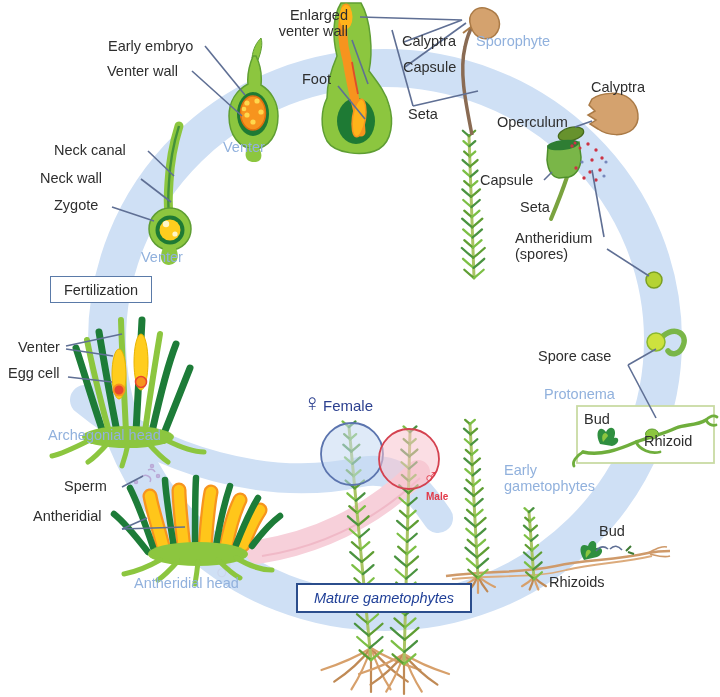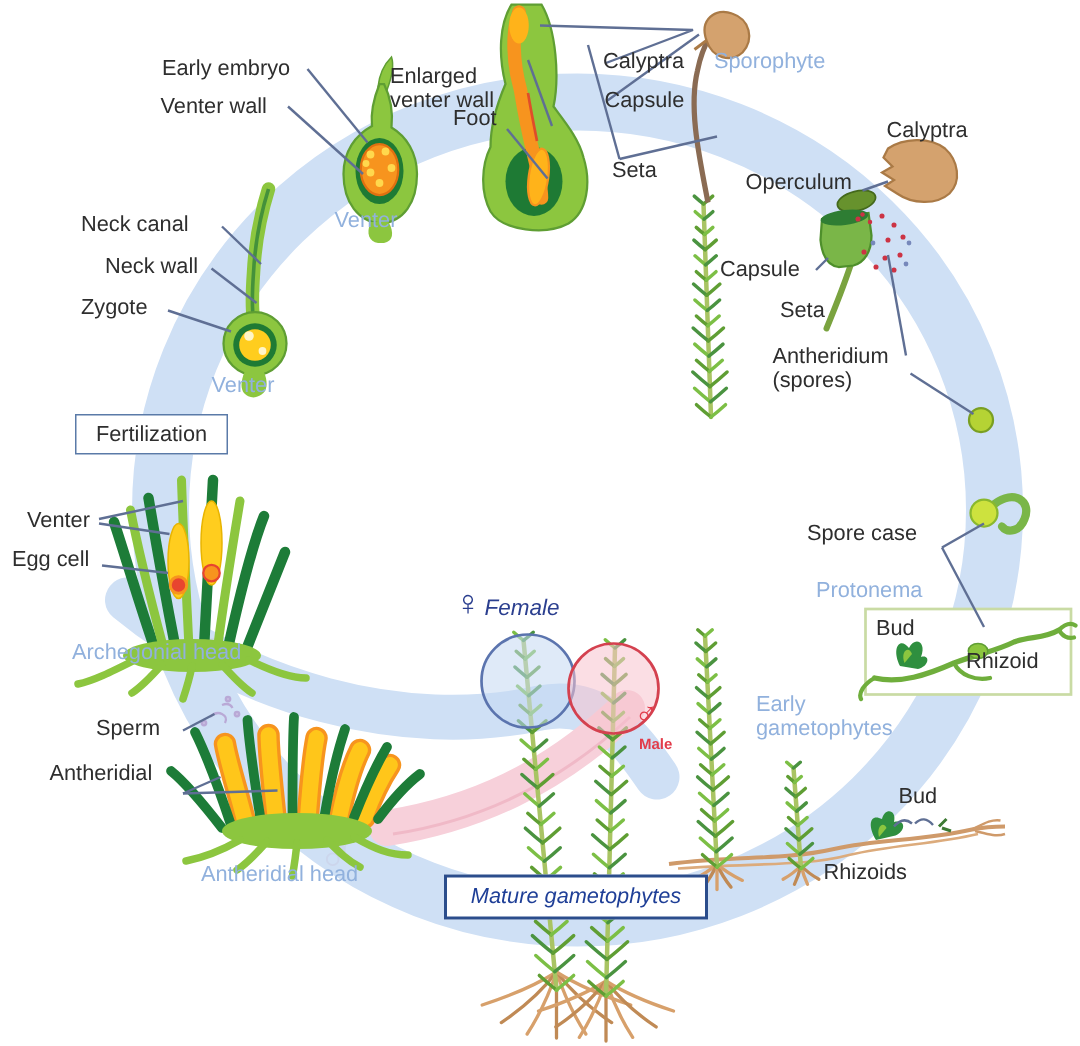--- a/index.html
+++ b/index.html
@@ -10,51 +10,51 @@
   .cap{color:#91b1dd;}
   .red{color:#e23b4a;font-weight:bold;}
   .boxed{position:absolute;background:#fff;display:flex;align-items:center;justify-content:center;
          font:14.5px "Liberation Sans",sans-serif;text-align:center;}
   #title{position:absolute;left:200px;top:310px;width:352px;text-align:center;
          font:bold 23px "Liberation Sans",sans-serif;color:#1f3f97;}
   #lb-early-embryo{left:108px;top:38px}
   #lb-venter-wall{left:107px;top:63px}
   #lb-venter-top{left:223px;top:139px}
   #lb-neck-canal{left:54px;top:142px}
-  #lb-neck-wall{left:70px;top:170px}
+  #lb-neck-wall{left:40px;top:170px}
   #lb-zygote{left:54px;top:197px}
   #lb-venter-left{left:141px;top:249px}
   #box-fertilization{left:50px;top:276px;width:100px;height:25px;border:1.6px solid #5a7aa8;color:#2e2e2e;}
   #lb-venter-egg{left:18px;top:339px}
   #lb-egg-cell{left:8px;top:365px}
   #lb-archegonial-head{left:48px;top:427px}
   #lb-sperm{left:64px;top:478px}
   #lb-antheridium{left:33px;top:508px}
   #lb-antheridial-head{left:134px;top:575px}
-  #lb-enlarged{left:260px;top:7px;width:106px;text-align:left;margin-top:36px;}
+  #lb-enlarged{left:242px;top:7px;width:106px;text-align:right;}
   #lb-foot{left:302px;top:71px}
   #lb-calyptra-top{left:402px;top:33px}
   #lb-sporophyte{left:476px;top:33px}
   #lb-capsule-top{left:403px;top:59px}
   #lb-seta-top{left:408px;top:106px}
   #lb-operculum{left:497px;top:114px}
   #lb-calyptra-right{left:591px;top:79px}
   #lb-capsule-right{left:480px;top:172px}
   #lb-seta-right{left:520px;top:199px}
   #lb-meiospores{left:515px;top:230px}
   #lb-spore-case{left:538px;top:348px}
   #lb-protonema{left:544px;top:386px}
   #lb-bud-box{left:584px;top:411px}
   #lb-rhizoid-box{left:644px;top:433px}
   #lb-young{left:504px;top:462px}
   #lb-bud-right{left:599px;top:523px}
   #lb-rhizoids{left:549px;top:574px}
   #box-mature{left:296px;top:583px;width:172px;height:26px;border:2px solid #2b4d8c;color:#1f3f97;font-style:italic;}
   #lb-female-symbol{left:303px;top:390px;font-size:24px;font-weight:bold;color:#2b3f8f;}
-  #lb-female{left:323px;top:398px;font-size:15px;color:#2b3f8f;font-style:italic;}
+  #lb-female{left:323px;top:398px;font-size:15px;color:#2b3f8f;}
   #lb-male-symbol{left:423px;top:464px;font-size:21px;font-weight:bold;color:#e23b4a;}
   #lb-male{left:426px;top:491px;font-size:10px;}
 </style>
 </head>
 <body>
 
 <div id="stage">
 
 <svg id="scene" viewBox="0 0 720 697">
 

